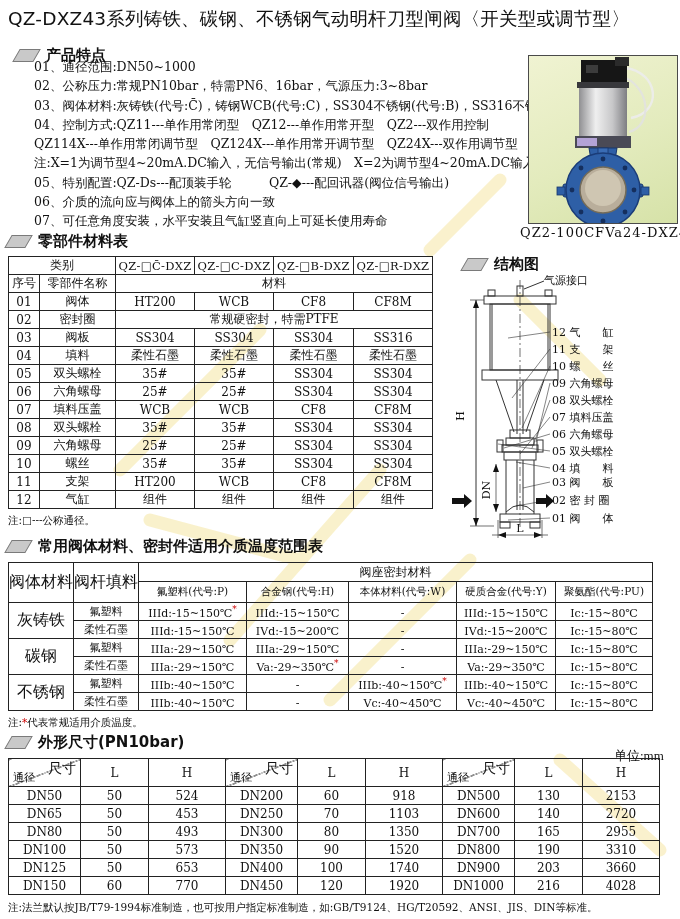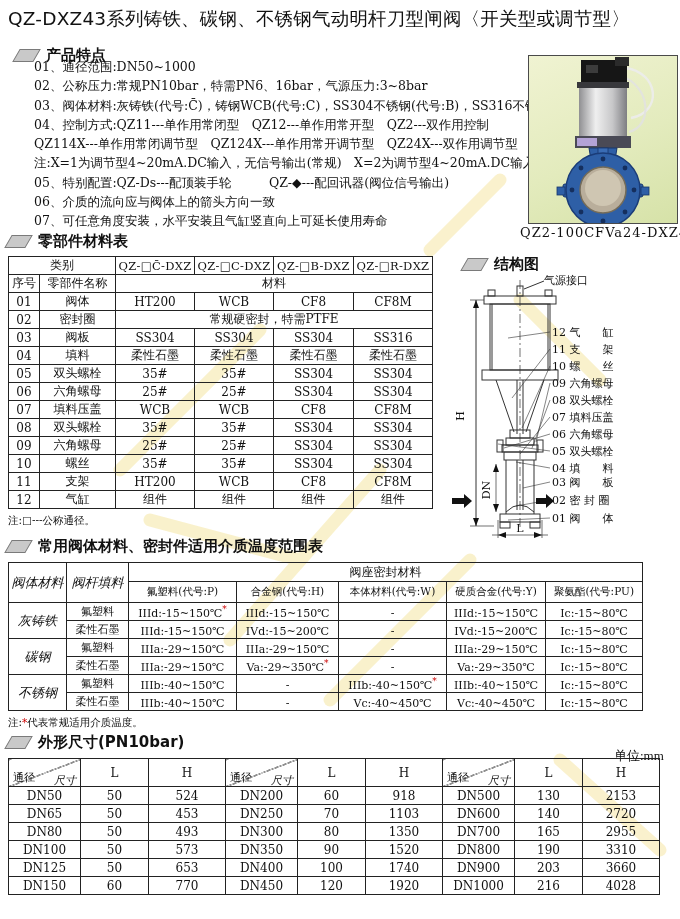--- a/index.html
+++ b/index.html
@@ -16,28 +16,28 @@
   table{border-collapse:collapse;table-layout:fixed;padding-left:13px;}
   td{border:1px solid #222;text-align:center;vertical-align:middle;padding:0;overflow:hidden;white-space:nowrap;}
   .parts-wrap{position:absolute;left:8px;top:256px;}
   .parts-wrap td{height:17px;font-size:12px;}
   .parts-wrap .model{font-size:11.5px;letter-spacing:0.3px;}
   .note{position:absolute;font-size:10.5px;white-space:nowrap;text-align:center;}
   .temp-wrap{position:absolute;left:8px;top:562px;}
   .temp-wrap td{height:17px;font-size:11px;}
   .temp-wrap .h1{height:18px;font-size:12px;}
   .temp-wrap .h2{height:20px;font-size:10.5px;}
-  .temp-wrap .lbl{font-size:13px;font-style:italic;}
+  .temp-wrap .lbl{font-size:16px;}
   sup.star{color:#cc0000;font-size:9px;}
   .red{color:#cc0000;}
   .dims-wrap{position:absolute;left:8px;top:758px;}
   .dims-wrap td{height:17px;font-size:12px;}
   .dims-wrap .diag{height:27px;position:relative;
      background:linear-gradient(to bottom right,transparent 49.3%,#222 49.3%,#222 50.7%,transparent 50.7%);}
-  .diag .dtop{position:absolute;top:14px;right:4px;font-size:11px;font-style:italic;}
+  .diag .dtop{position:absolute;top:1px;right:4px;font-size:14px;}
   .diag .dbot{position:absolute;bottom:1px;left:4px;font-size:11px;}
   .unit{position:absolute;left:614px;top:747px;font-size:13px;font-family:Liberation Serif, serif;}
   .photo{position:absolute;left:528px;top:55px;width:148px;height:167px;border:1px solid #4a4a4a;
          background:linear-gradient(155deg,#f0f3d2 0%,#e3ebbd 55%,#d6e2a8 100%);}
   .caption{position:absolute;left:520px;top:225px;width:160px;text-align:center;font-size:13px;letter-spacing:1px;white-space:nowrap;}
   .diagram{position:absolute;left:448px;top:274px;}
   .diagram text{font-size:11px;font-family:"DejaVu Serif",serif;fill:#111;}
 </style>
 </head>
 <body>
@@ -534,14 +534,15 @@
         <td>DN450</td>
             <td>120</td>
             <td>1920</td>
         <td>DN1000</td>
             <td>216</td>
             <td>4028</td>
       </tr>
     </tbody>
       </table>
   </div>
+  <div class="note" style="left:8px;top:901px;">注:法兰默认按JB/T79-1994标准制造，也可按用户指定标准制造，如:GB/T9124、HG/T20592、ANSI、JIS、DIN等标准。</div>
 
 </div>
 
 </body></html>

